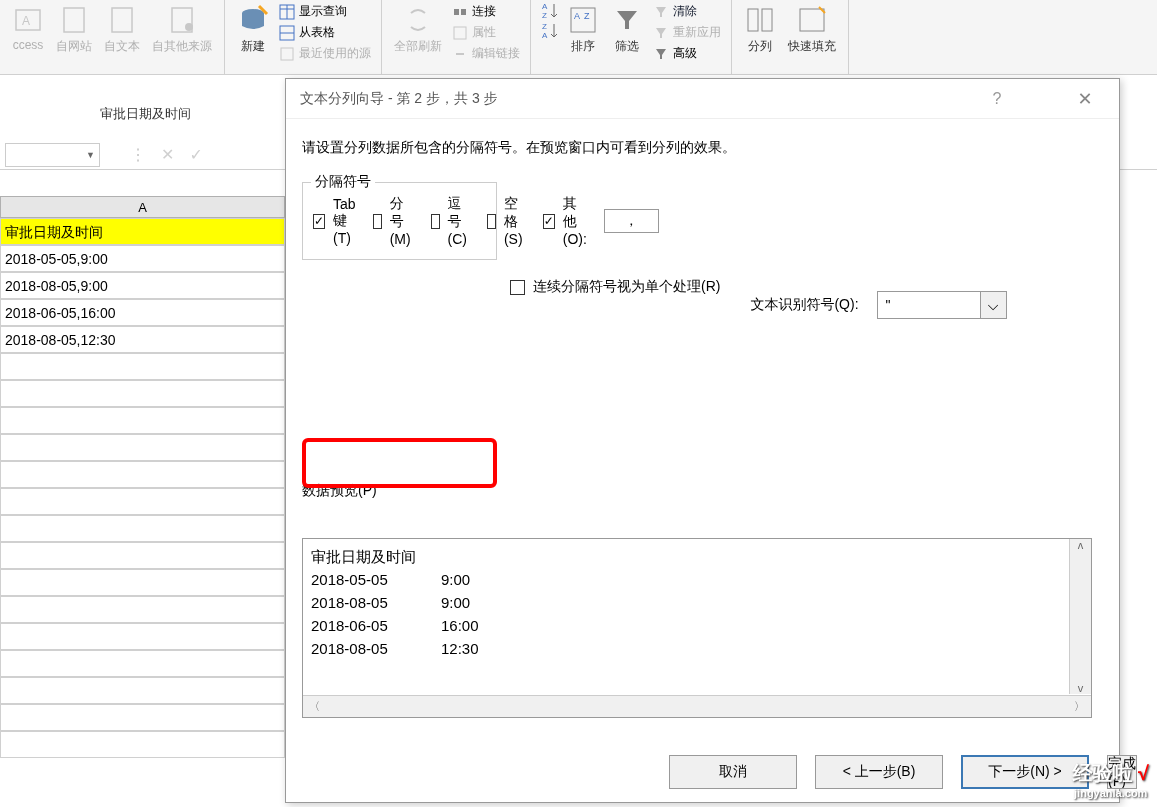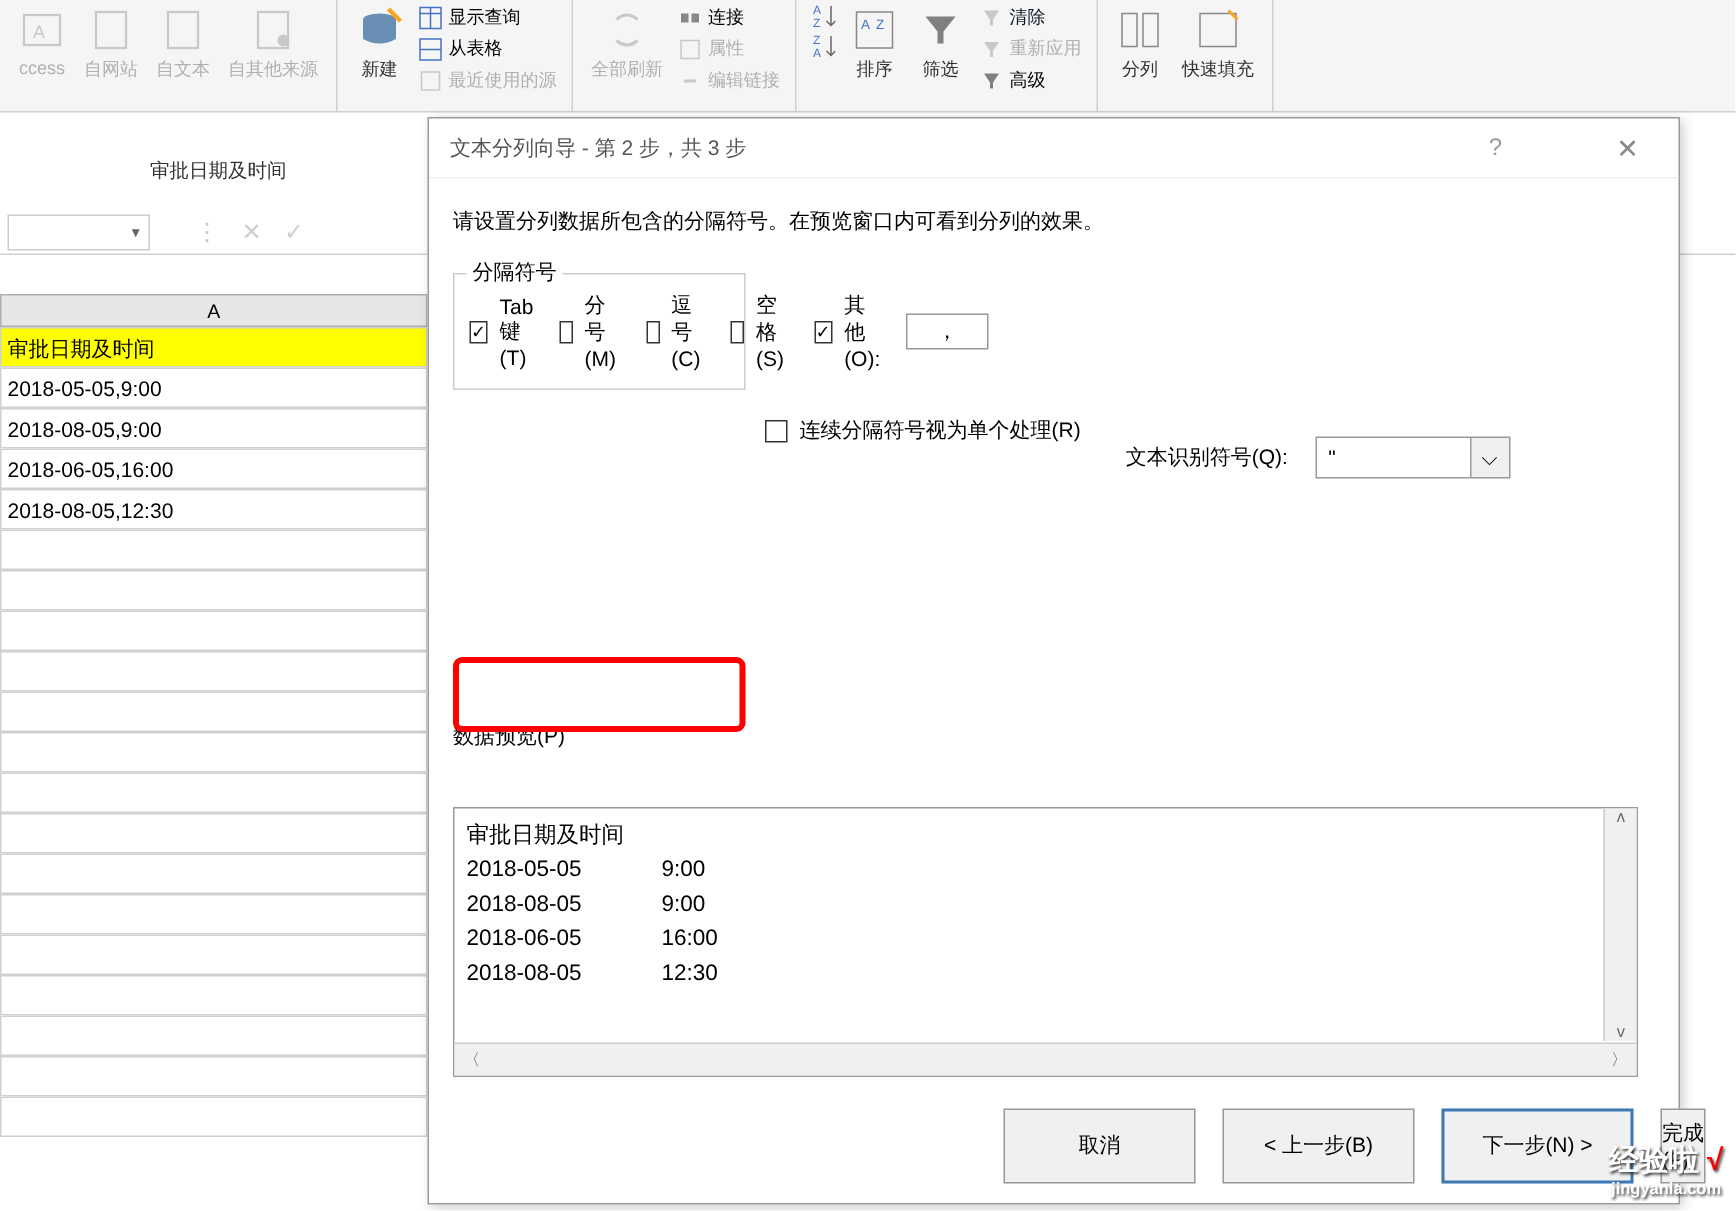--- a/index.html
+++ b/index.html
@@ -57,21 +57,21 @@
     .preview-box { position: absolute; left: 302px; top: 538px; width: 790px; height: 180px; border: 1px solid #999; background: #fff; }
     .preview-content { padding: 6px 8px; font-family: "SimSun", monospace; font-size: 15px; line-height: 23px; height: 153px; overflow: hidden; }
     .preview-row { display: flex; }
     .preview-col1 { width: 130px; }
     .preview-col2 { }
     .preview-scroll-v { position: absolute; right: 0; top: 0; width: 22px; height: 155px; background: #f0f0f0; border-left: 1px solid #ccc; display: flex; flex-direction: column; justify-content: space-between; align-items: center; }
     .preview-scroll-h { position: absolute; left: 0; bottom: 0; right: 0; height: 22px; background: #f0f0f0; border-top: 1px solid #ccc; display: flex; justify-content: space-between; align-items: center; padding: 0 6px; }
     .scroll-arrow { font-size: 11px; color: #666; }
     
     .dialog-buttons { position: absolute; bottom: 18px; right: 20px; display: flex; gap: 18px; }
-    .dlg-btn { width: 128px; height: 50px; border: 1px solid #999; background: #f0f0f0; font-size: 14px; display: flex; align-items: center; justify-content: center; }
+    .dlg-btn { width: 128px; height: 34px; border: 1px solid #999; background: #f0f0f0; font-size: 14px; display: flex; align-items: center; justify-content: center; }
     .dlg-btn.primary { border: 2px solid #3b78b4; }
     
     .watermark { position: absolute; bottom: 8px; right: 8px; font-size: 20px; color: #fff; text-shadow: 1px 1px 2px #333; font-weight: bold; }
     .watermark-sub { font-size: 11px; display: block; text-align: center; }
     .watermark-check { color: #ff0000; }
   </style>
 </head>
 <body>
 
 <div class="ribbon">

